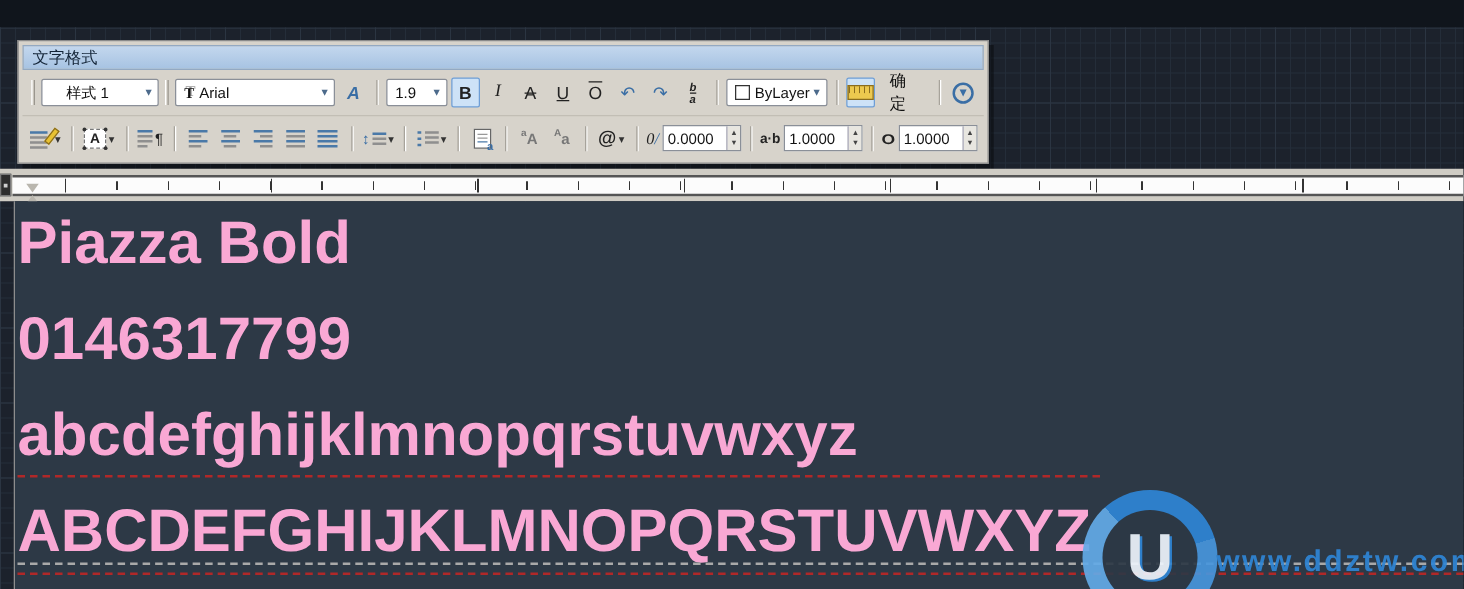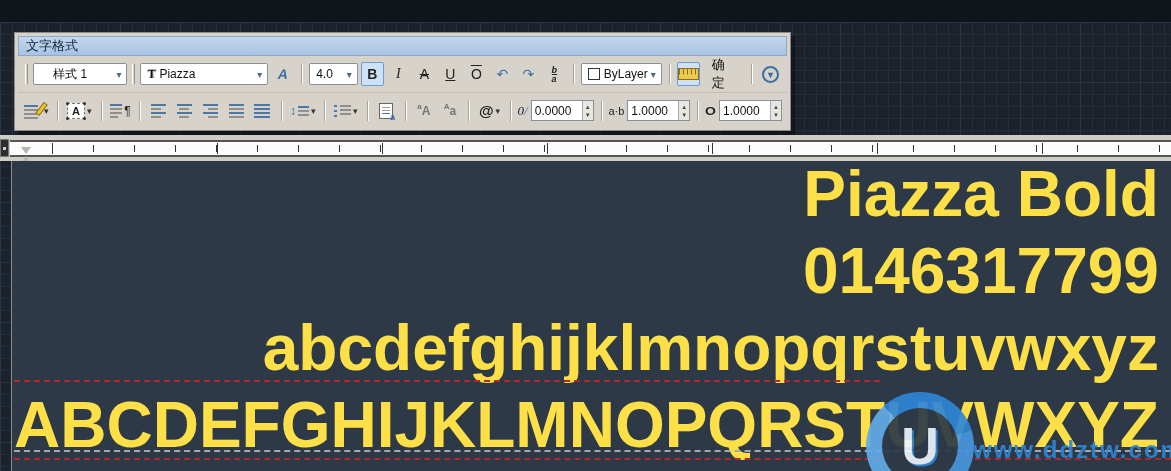--- a/index.html
+++ b/index.html
@@ -64,43 +64,43 @@
   .fieldico { width:14px; height:16px; background:#fff; border:1px solid #666; position:relative; }
   .fieldico::before { content:""; position:absolute; left:2px; top:3px; width:8px; height:1px; background:#999; box-shadow:0 3px 0 #999,0 6px 0 #4a79a8; }
   .fieldico::after { content:"a"; position:absolute; right:-3px; bottom:-4px; font-size:9px; color:#3a6ea5; font-weight:bold; }
   .caseico { font-size:12px; font-weight:bold; color:#777; display:flex; align-items:flex-start; }
   .caseico sup { font-size:8px; margin-top:-2px; }
   .spin { display:flex; align-items:center; height:21px; background:#fff; border:1px solid #8a8f98; font-size:12px; color:#111; }
   .spin .val { padding:0 3px; width:50px; }
   .spin .ud { display:flex; flex-direction:column; border-left:1px solid #aab; height:100%; justify-content:center; background:#e8e6e0; }
   .spin .ud span { font-size:6px; line-height:8px; color:#444; padding:0 2px; }
   .obl { font-size:13px; color:#222; } .obl b { color:#3a6ea5; font-weight:normal; }
-  .trk { font-size:11px; font-weight:normal; color:#222; }
+  .trk { font-size:11px; font-weight:bold; color:#222; }
   .wfo { font-size:14px; font-weight:bold; color:#222; transform:scaleY(.8); }
 
   
   .ruler-strip { position:absolute; left:0; top:113px; width:1171px; height:26px; background:#cfccc4; }
   .ruler { position:absolute; left:10px; top:5px; right:0; height:17px; background:#fcfcfc;
     border-top:2px solid #555; border-bottom:2px solid #555; }
   .ruler .ticks { position:absolute; inset:0;
     background-image:
       repeating-linear-gradient(90deg,#333 0 1px,transparent 1px 165px),
       repeating-linear-gradient(90deg,#333 0 1px,transparent 1px 41px);
     background-size:100% 11px,100% 7px; background-position:42px center,42px center; background-repeat:no-repeat; }
   .tabbox { position:absolute; left:0; top:4px; width:9px; height:18px; background:#2e2e2e; border:1px solid #7a7a7a; }
   .tabbox::after { content:""; position:absolute; left:2px; top:7px; width:3px; height:3px; background:#cfcfcf; }
   .indent { position:absolute; left:11px; top:5px; width:0; height:0; }
   .indent .t { position:absolute; border:5px solid transparent; border-top:7px solid #b9b6ae; top:0; left:0; }
   .indent .b { position:absolute; border:5px solid transparent; border-bottom:7px solid #b9b6ae; top:4px; left:0; }
 
   
   .editor { position:absolute; left:11px; top:139px; width:1160px; height:316px; background:#2d3946;
     border-left:1px solid #8d8d8d; border-bottom:1px solid #8d8d8d; }
-  .previews { position:absolute; left:2px; top:-5px; font-weight:bold; font-size:64px; line-height:77px;
-    color:#fde047; white-space:nowrap;text-align:right; }
+  .previews { position:absolute; left:2px; top:-5px; font-weight:bold; font-size:48px; line-height:77px;
+    color:#f9a8d4; white-space:nowrap; }
   .guide { position:absolute; border-top:2px dashed #b02828; }
   .guide.gray { border-top:2px dashed #a9a9a9; }
   .g1 { left:2px; top:219px; width:866px; }
   .g2 { left:2px; top:289px; width:1157px; }
   .g3 { left:2px; top:297px; width:1157px; }
 
   
   .wm { position:absolute; left:858px; top:362px; width:313px; height:109px; z-index:5; opacity:.92; }
   .wm-logo { position:absolute; left:8px; top:8px; width:108px; height:108px; border-radius:50%;
     background:conic-gradient(from 210deg,#63abe8 0 30%,#2f86d6 30% 62%,#4896dd 62% 100%); }
@@ -124,29 +124,29 @@
 
     <div class="trow">
       <span class="grip"></span>
       <div class="combo" style="width:104px;justify-content:center;align-items:center;">
         <span style="margin:0 auto;">样式 1</span>
         <span class="chev">▾</span>
       </div>
       <span class="grip"></span>
       <div class="combo" style="width:141px;">
         <span style="font-family:'Liberation Serif',serif;font-weight:bold;margin-right:4px;text-shadow:1px -1px 0 #9a9a9a;">T</span>
-        <span>Piazza</span>
+        <span>Arial</span>
         <span class="chev">▾</span>
       </div>
       <div class="btn">
         <span style="color:#3a6ea5;font-weight:bold;transform:skewX(-12deg);">A</span>
       </div>
       <span class="sep"></span>
       <div class="combo" style="width:53px;">
-        <span>4.0</span>
+        <span>1.9</span>
         <span class="chev">▾</span>
       </div>
       <div class="btn active bold">
           <span>B</span>
         </div>
       <div class="btn ital">
           <span>I</span>
         </div>
       <div class="btn strike">
           <span>A</span>

